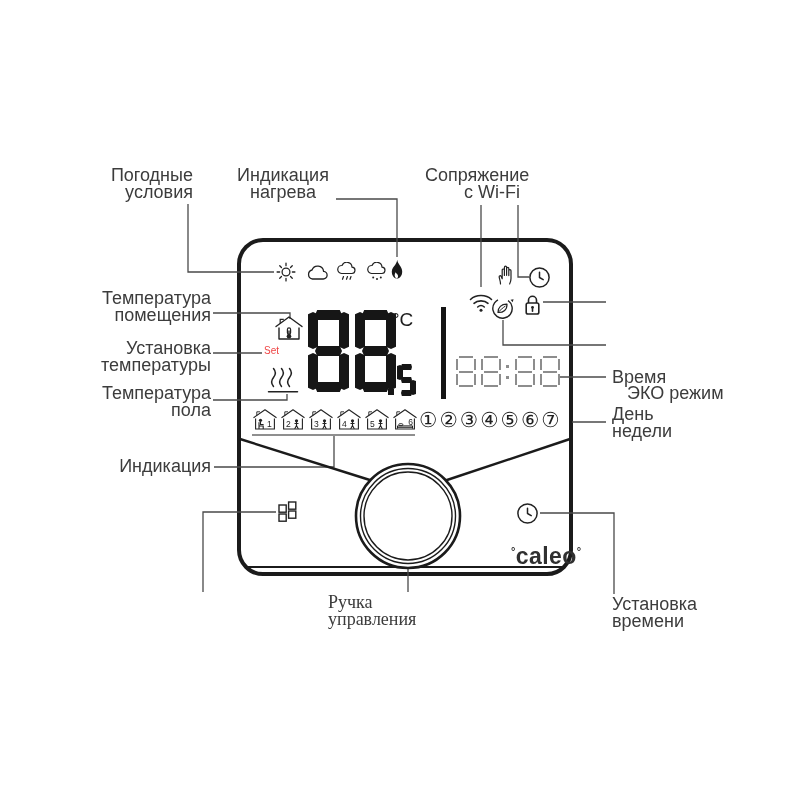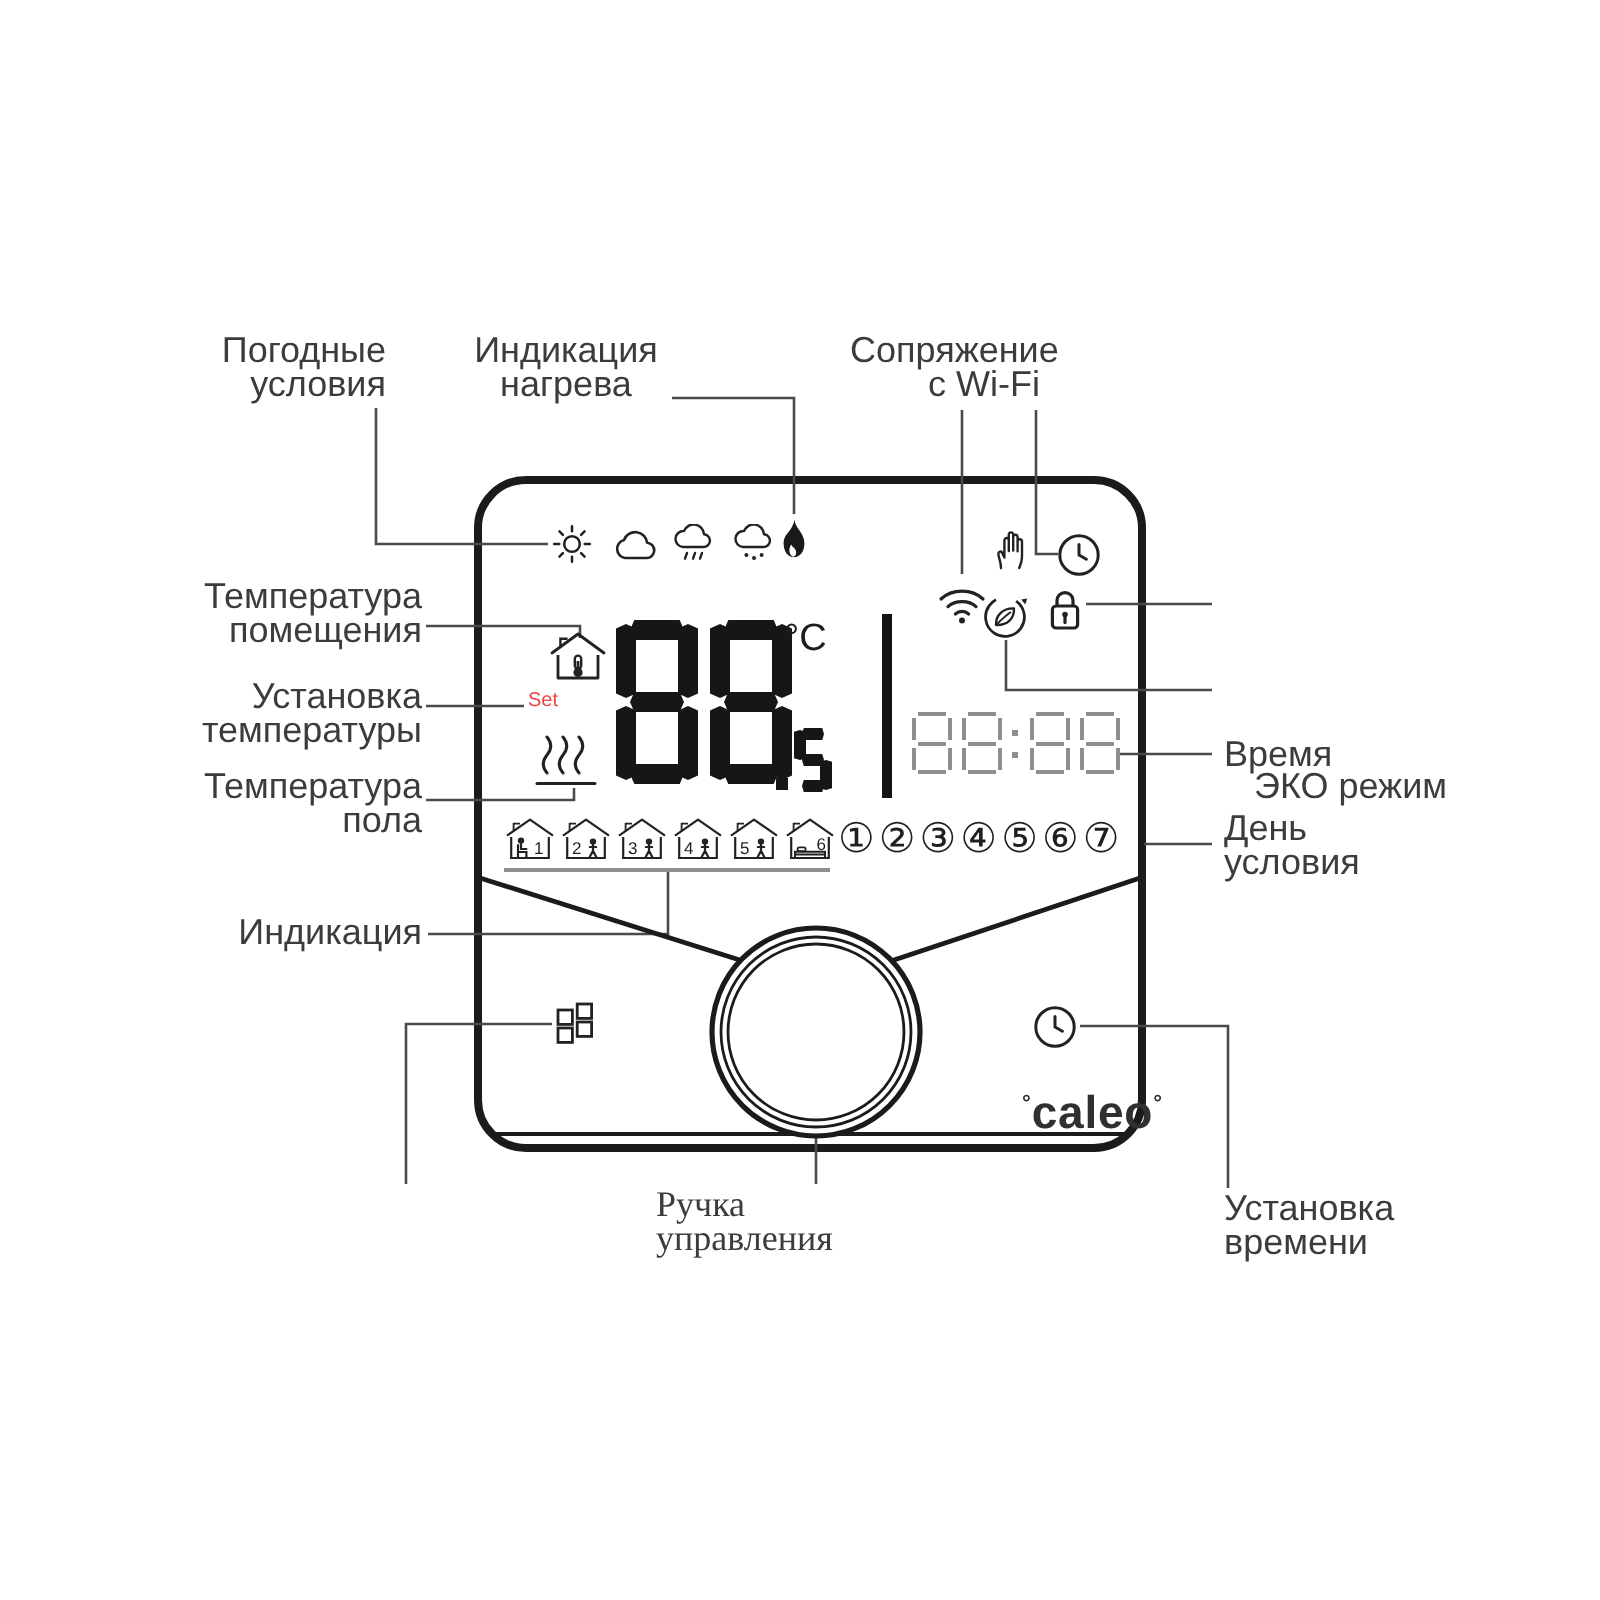--- a/index.html
+++ b/index.html
@@ -94,21 +94,21 @@
   <div class="lbl" id="lbl-room">Температура
 помещения</div>
   <div class="lbl" id="lbl-settemp">Установка
 температуры</div>
   <div class="lbl" id="lbl-floor">Температура
 пола</div>
   <div class="lbl" id="lbl-interval">Индикация</div>
   <div class="lbl" id="lbl-eco">ЭКО режим</div>
   <div class="lbl" id="lbl-time">Время</div>
   <div class="lbl" id="lbl-day">День
-условия</div>
+недели</div>
   <div class="lbl" id="lbl-knob">Ручка
 управления</div>
   <div class="lbl" id="lbl-timeset">Установка
 времени</div>
 
   <div class="device"></div>
   <div class="inner-bottom"></div>
 
   <svg class="overlay" width="800" height="800" viewBox="0 0 800 800">
     <g fill="none" stroke="#4a4a4a" stroke-width="1.3">

